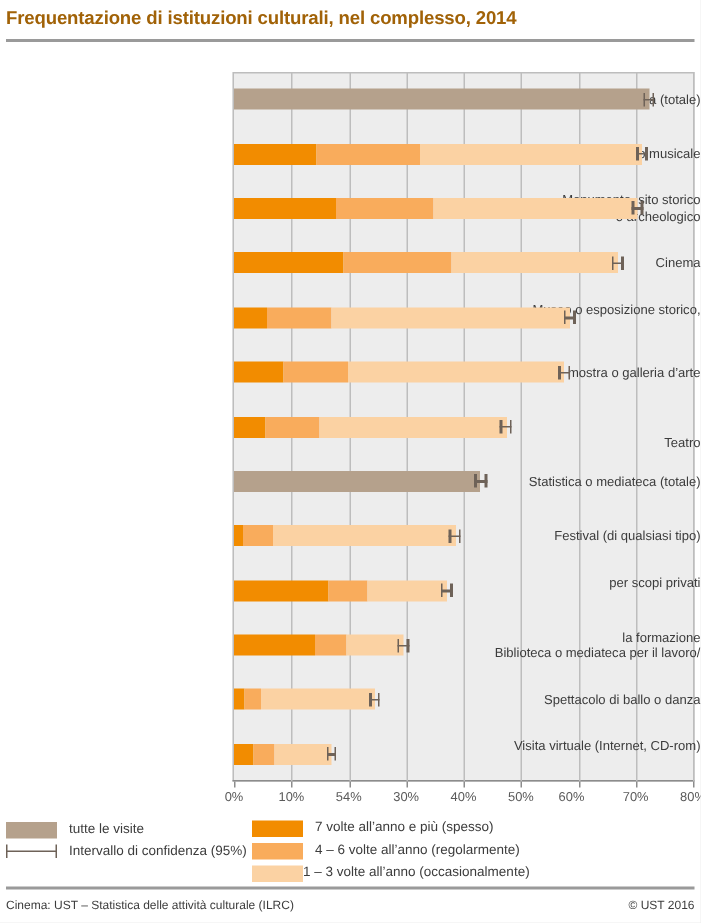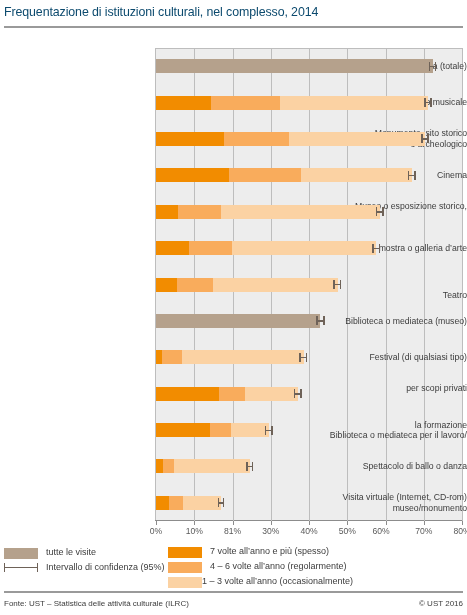--- a/index.html
+++ b/index.html
@@ -9,21 +9,21 @@
     font-family:"Liberation Sans","DejaVu Sans",sans-serif;
     color:#3c3c3c;
     overflow:hidden;
     position:relative;
   }
   #root{position:absolute;inset:0;}
 
   
   .title{
     position:absolute;left:4px;top:5px;width:459px;
-    font-size:12.4px;font-weight:normal;color:#0c4a6e;
+    font-size:12.4px;font-weight:bold;color:#a16207;
     letter-spacing:-0.1px;white-space:nowrap;
   }
   .title-rule{
     position:absolute;left:4px;top:26px;width:459px;height:2px;
     background:#9a9a9a;
   }
 
   
   .plot{
     position:absolute;
@@ -111,21 +111,21 @@
       <div class="gridline" style="left: 385.5px; top: 48px; height: 473px;"></div>
       <div class="gridline" style="left: 423.75px; top: 48px; height: 473px;"></div>
       <div class="gridline" style="left: 462px; top: 48px; height: 473px;"></div>
     </div>
   <div id="ticklayer">
       <div class="tick" style="left: 156px;"></div>
       <div class="xlabel" style="left: 136px;">0%</div>
       <div class="tick" style="left: 194.25px;"></div>
       <div class="xlabel" style="left: 174.25px;">10%</div>
       <div class="tick" style="left: 232.5px;"></div>
-      <div class="xlabel" style="left: 212.5px;">81%</div>
+      <div class="xlabel" style="left: 212.5px;">54%</div>
       <div class="tick" style="left: 270.75px;"></div>
       <div class="xlabel" style="left: 250.75px;">30%</div>
       <div class="tick" style="left: 309px;"></div>
       <div class="xlabel" style="left: 289px;">40%</div>
       <div class="tick" style="left: 347.25px;"></div>
       <div class="xlabel" style="left: 327.25px;">50%</div>
       <div class="tick" style="left: 385.5px;"></div>
       <div class="xlabel" style="left: 361px;">60%</div>
       <div class="tick" style="left: 423.75px;"></div>
       <div class="xlabel" style="left: 403.75px;">70%</div>
@@ -217,21 +217,21 @@
         <div class="seg s-often" style="width: 21.0375px;"></div>
         <div class="seg s-regular" style="width: 36.3375px;"></div>
         <div class="seg s-occasional" style="width: 124.312px;"></div>
       </div>
       <div class="ci" style="left: 333.48px; width: 7.65px; top: 280px;">
         <div class="line"></div>
         <div class="cap l"></div>
         <div class="cap r"></div>
       </div>
       <div class="rowlabel" style="top: 315.635px;">
-        <div>Biblioteca o mediateca (museo)</div>
+        <div>Statistica o mediateca (totale)</div>
       </div>
       <div class="bar" style="left: 156px; top: 313.885px; width: 164.475px;">
         <div class="seg s-total" style="width: 100%;"></div>
       </div>
       <div class="ci" style="left: 316.267px; width: 8.415px; top: 316.385px;">
         <div class="line"></div>
         <div class="cap l"></div>
         <div class="cap r"></div>
       </div>
       <div class="rowlabel" style="top: 352.019px;">
@@ -282,21 +282,20 @@
         <div class="seg s-regular" style="width: 11.0925px;"></div>
         <div class="seg s-occasional" style="width: 76.1175px;"></div>
       </div>
       <div class="ci" style="left: 246.27px; width: 6.885px; top: 461.923px;">
         <div class="line"></div>
         <div class="cap l"></div>
         <div class="cap r"></div>
       </div>
       <div class="rowlabel" style="top: 492.308px;">
         <div>Visita virtuale (Internet, CD-rom)</div>
-        <div>museo/monumento</div>
       </div>
       <div class="bar" style="left: 156px; top: 495.808px; width: 65.025px;">
         <div class="seg s-often" style="width: 12.6225px;"></div>
         <div class="seg s-regular" style="width: 14.535px;"></div>
         <div class="seg s-occasional" style="width: 37.8675px;"></div>
       </div>
       <div class="ci" style="left: 217.965px; width: 6.5025px; top: 498.308px;">
         <div class="line"></div>
         <div class="cap l"></div>
         <div class="cap r"></div>
@@ -318,16 +317,16 @@
     <div class="lg-text" style="left:210px;top:1px;">7 volte all’anno e più (spesso)</div>
 
     <div class="lg-swatch" style="left:168px;top:17px;background:#f9ac5c;"></div>
     <div class="lg-text" style="left:210px;top:16px;">4 – 6 volte all’anno (regolarmente)</div>
 
     <div class="lg-swatch" style="left:168px;top:32px;background:#fbd2a3;"></div>
     <div class="lg-text" style="left:202px;top:31px;">1 – 3 volte all’anno (occasionalmente)</div>
   </div>
 
   <div class="foot-rule"></div>
-  <div class="footer-left">Fonte: UST – Statistica delle attività culturale (ILRC)</div>
+  <div class="footer-left">Cinema: UST – Statistica delle attività culturale (ILRC)</div>
   <div class="footer-right">© UST 2016</div>
 
 </div>
 
 </body></html>

